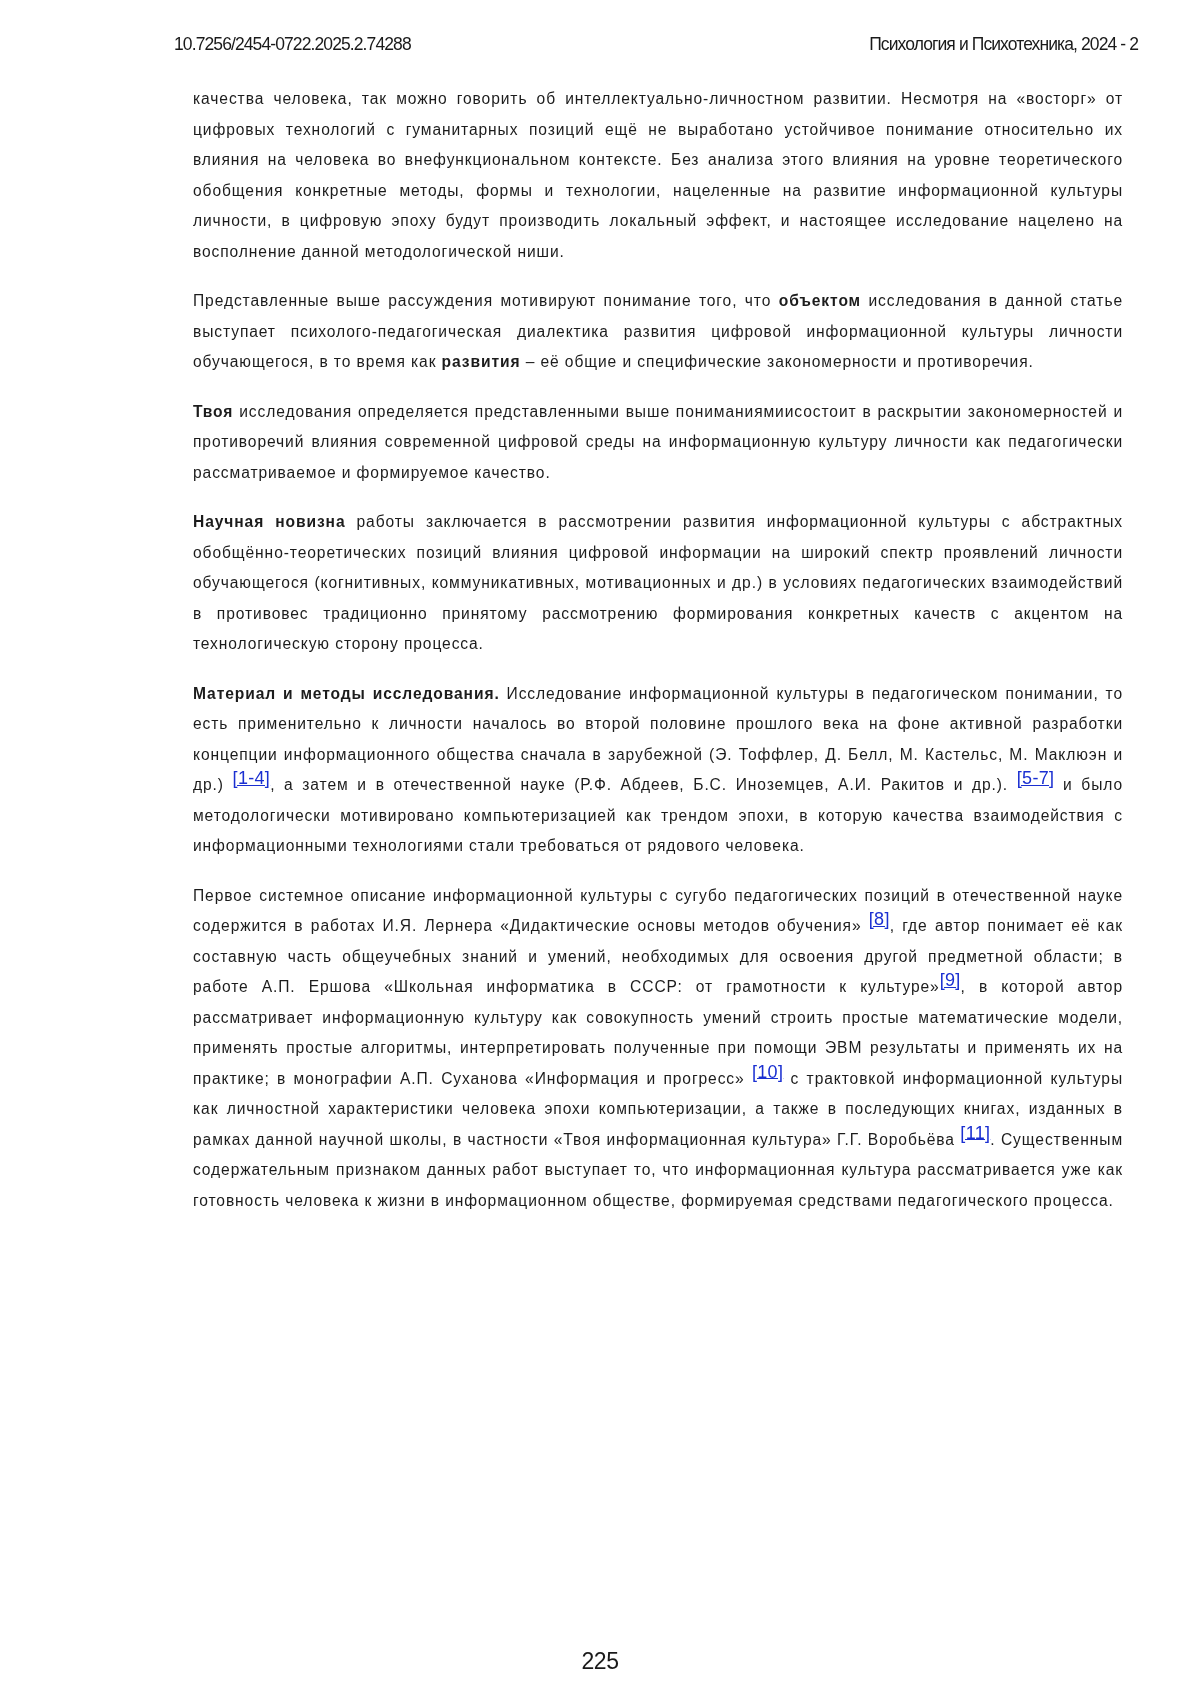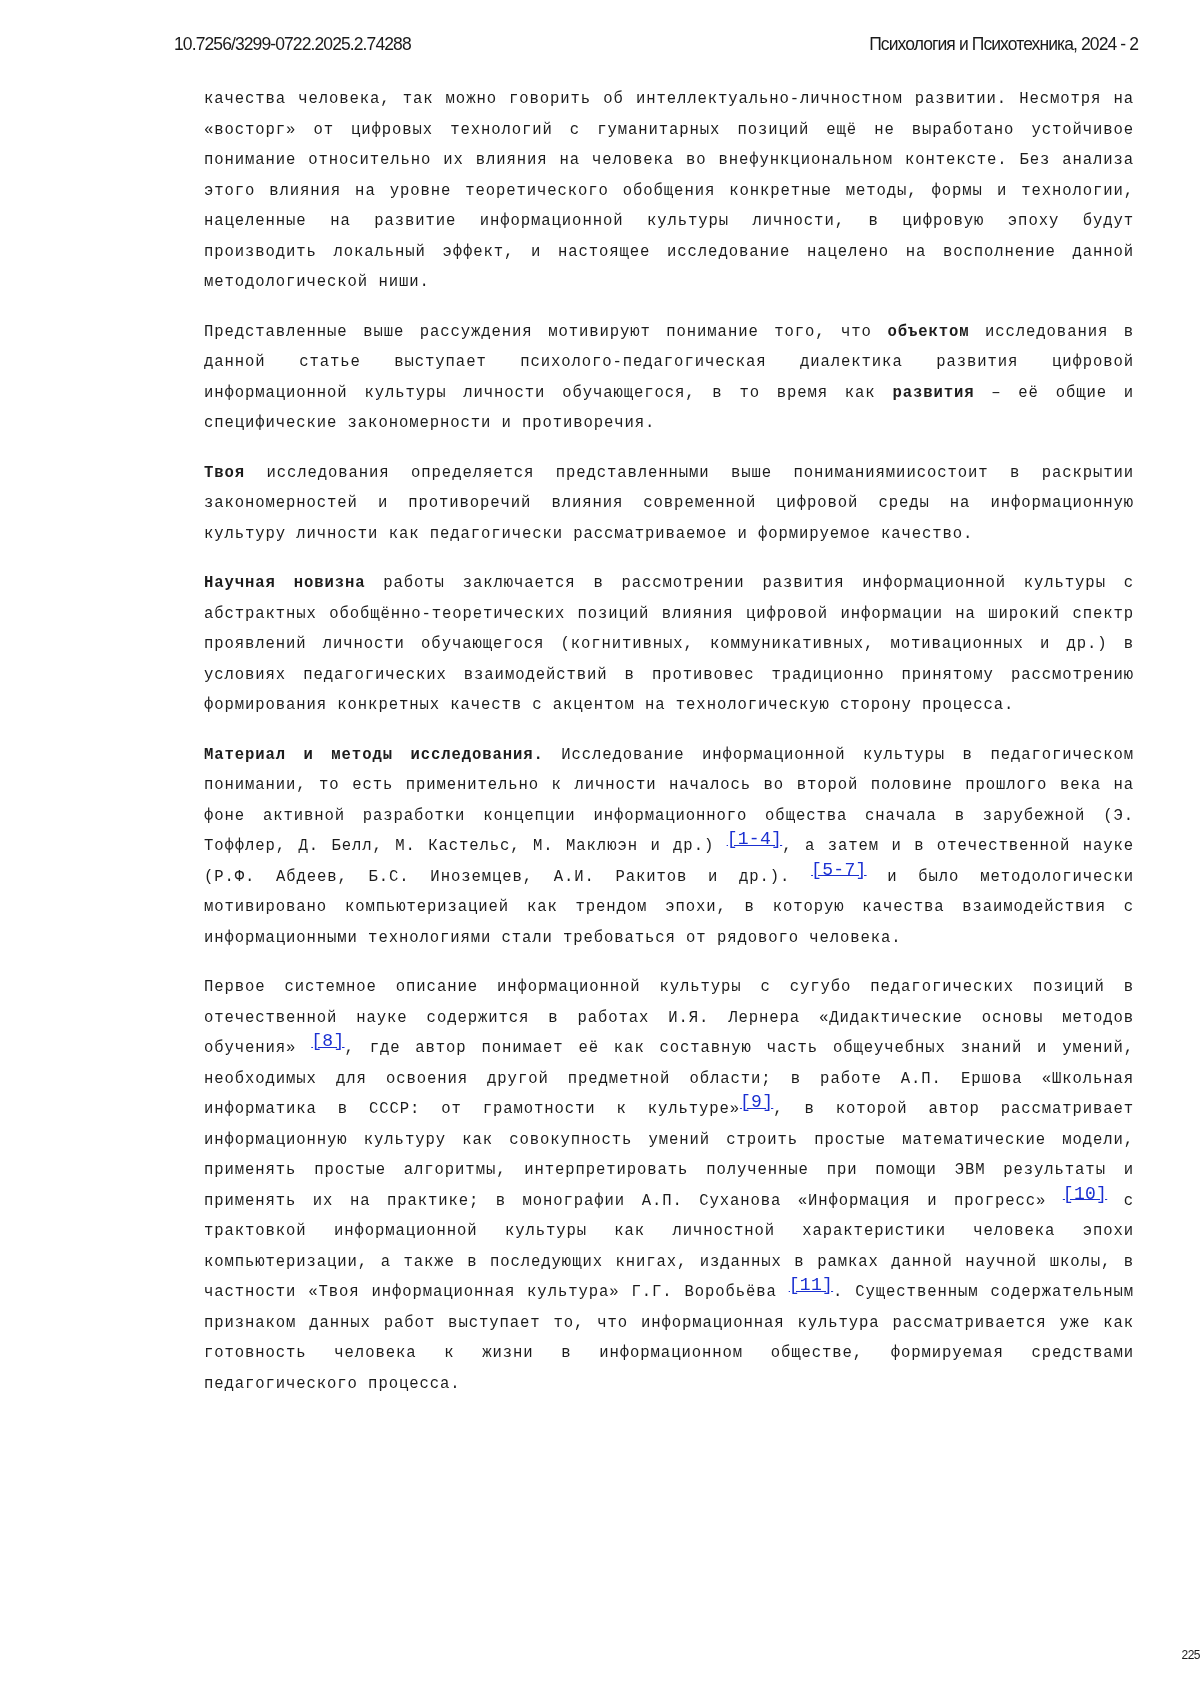--- a/index.html
+++ b/index.html
@@ -3,40 +3,40 @@
   <meta charset="utf-8">
   <style>
     html, body { margin: 0; padding: 0; background: #ffffff; }
     body { width: 1200px; height: 1698px; position: relative; overflow: hidden; color: #1c1c1c; }
     .header {
       position: absolute; top: 34px; left: 174px; right: 62px;
       display: flex; justify-content: space-between; align-items: baseline;
       font-family: "Liberation Sans", sans-serif; font-size: 17.5px; letter-spacing: -0.9px; color: #1a1a1a;
     }
     .content {
-      position: absolute; top: 84px; left: 204px; width: 930px;
-      font-family: Liberation Mono, monospace; font-size: 15.6px; line-height: 30.5px;
+      position: absolute; top: 84px; left: 193px; width: 930px;
+      font-family: Liberation Sans, sans-serif; font-size: 15.6px; line-height: 30.5px;
       letter-spacing: 0.9px; text-align: justify;
     }
     .content p { margin: 0 0 19px 0; }
     .content b { font-weight: bold; letter-spacing: 0.9px; }
     a.cite {
       color: #1a2fd1; text-decoration: underline; font-size: 18px;
       vertical-align: super; line-height: 0; letter-spacing: 0.3px; cursor: pointer;
     }
     .page-number {
-      position: absolute; top: 1648px; left: 0; width: 1200px; text-align: right;
-      font-family: "Liberation Sans", sans-serif; font-size: 12px; color: #1a1a1a; letter-spacing: -0.5px;
+      position: absolute; top: 1648px; left: 0; width: 1200px; text-align: center;
+      font-family: "Liberation Sans", sans-serif; font-size: 23px; color: #1a1a1a; letter-spacing: -0.5px;
     }
   </style>
 </head>
 <body>
 
 <div class="header">
-  <span>10.7256/3299-0722.2025.2.74288</span>
+  <span>10.7256/2454-0722.2025.2.74288</span>
   <span>Психология и Психотехника, 2024 - 2</span>
 </div>
 
 <div class="content">
   <p>
     <span>качества человека, так можно говорить об интеллектуально-личностном развитии. Несмотря на «восторг» от цифровых технологий с гуманитарных позиций ещё не выработано устойчивое понимание относительно их влияния на человека во внефункциональном контексте. Без анализа этого влияния на уровне теоретического обобщения конкретные методы, формы и технологии, нацеленные на развитие информационной культуры личности, в цифровую эпоху будут производить локальный эффект, и настоящее исследование нацелено на восполнение данной методологической ниши.</span>
   </p>
 
   <p>
     <span>Представленные выше рассуждения мотивируют понимание того, что </span><b>объектом</b><span> исследования в данной статье выступает психолого-педагогическая диалектика развития цифровой информационной культуры личности обучающегося, в то время как </span><b>развития</b><span> – её общие и специфические закономерности и противоречия.</span>

